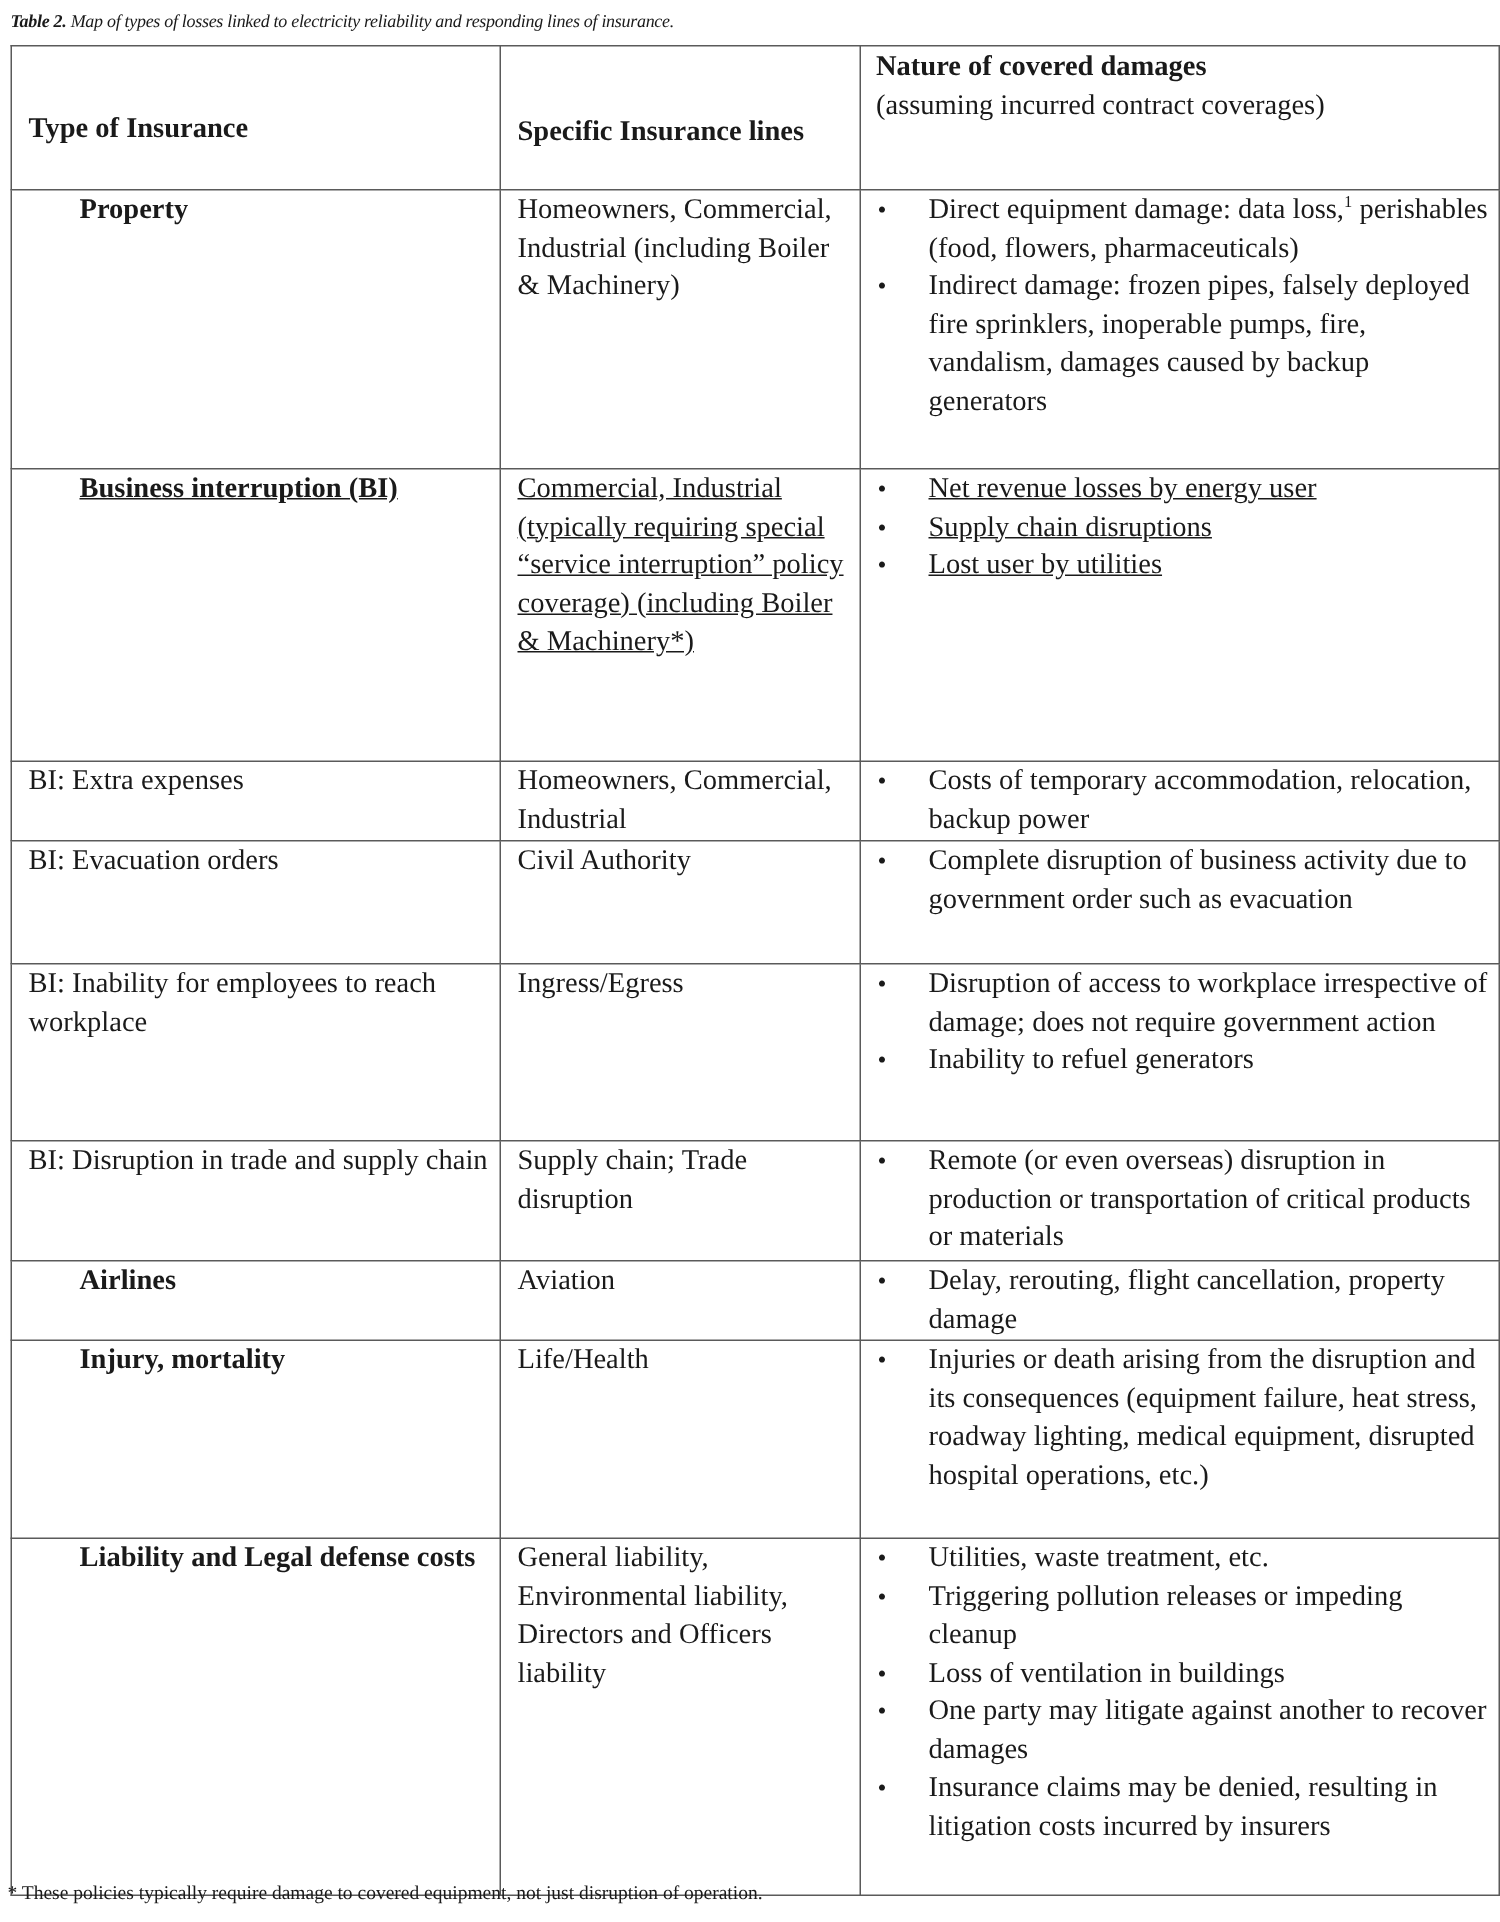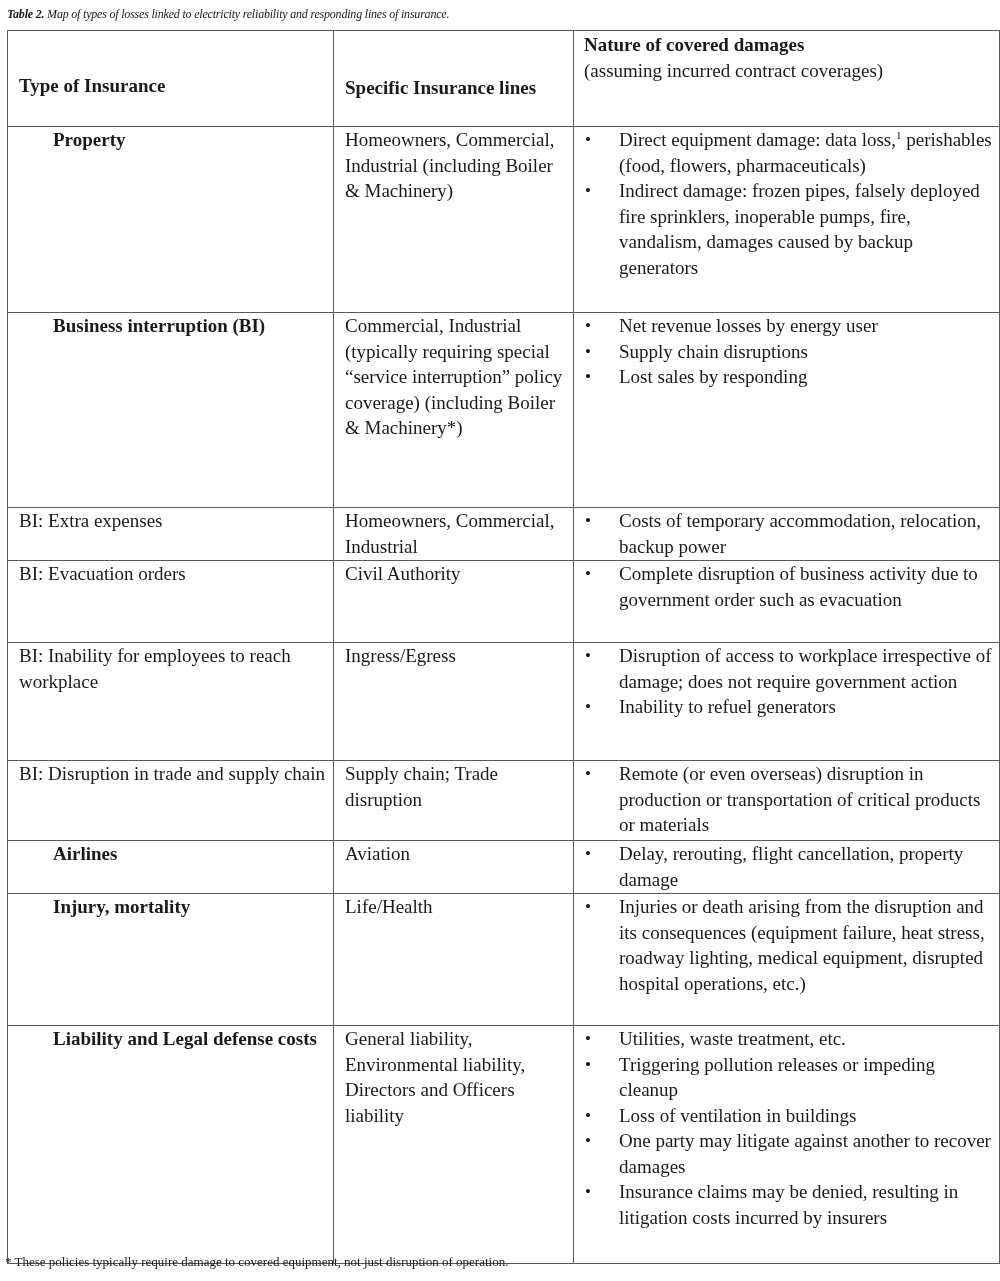--- a/index.html
+++ b/index.html
@@ -76,28 +76,28 @@
       <td><span class="bold">Property</span></td>
       <td><span>Homeowners, Commercial, Industrial (including Boiler &amp; Machinery)</span></td>
       <td class="c3cell">
         <ul class="items">
           <li><span>Direct equipment damage: data loss,</span><sup class="fn">1</sup> <span>perishables (food, flowers, pharmaceuticals)</span></li>
           <li><span>Indirect damage: frozen pipes, falsely deployed fire sprinklers, inoperable pumps, fire, vandalism, damages caused by backup generators</span></li>
         </ul>
       </td>
     </tr>
 
-    <tr style="height:195px;">
+    <tr style="height:195px;text-decoration:underline;">
       <td><span class="bold">Business interruption (BI)</span></td>
       <td><span>Commercial, Industrial (typically requiring special “service interruption” policy coverage) (including Boiler &amp; Machinery*)</span></td>
       <td class="c3cell">
         <ul class="items">
           <li><span>Net revenue losses by energy user</span></li>
           <li><span>Supply chain disruptions</span></li>
-          <li><span>Lost sales by responding</span></li>
+          <li><span>Lost user by utilities</span></li>
         </ul>
       </td>
     </tr>
 
     <tr style="height:53px;">
       <td><span>BI: Extra expenses</span></td>
       <td><span>Homeowners, Commercial, Industrial</span></td>
       <td class="c3cell">
         <ul class="items">
           <li><span>Costs of temporary accommodation, relocation, backup power</span></li>

